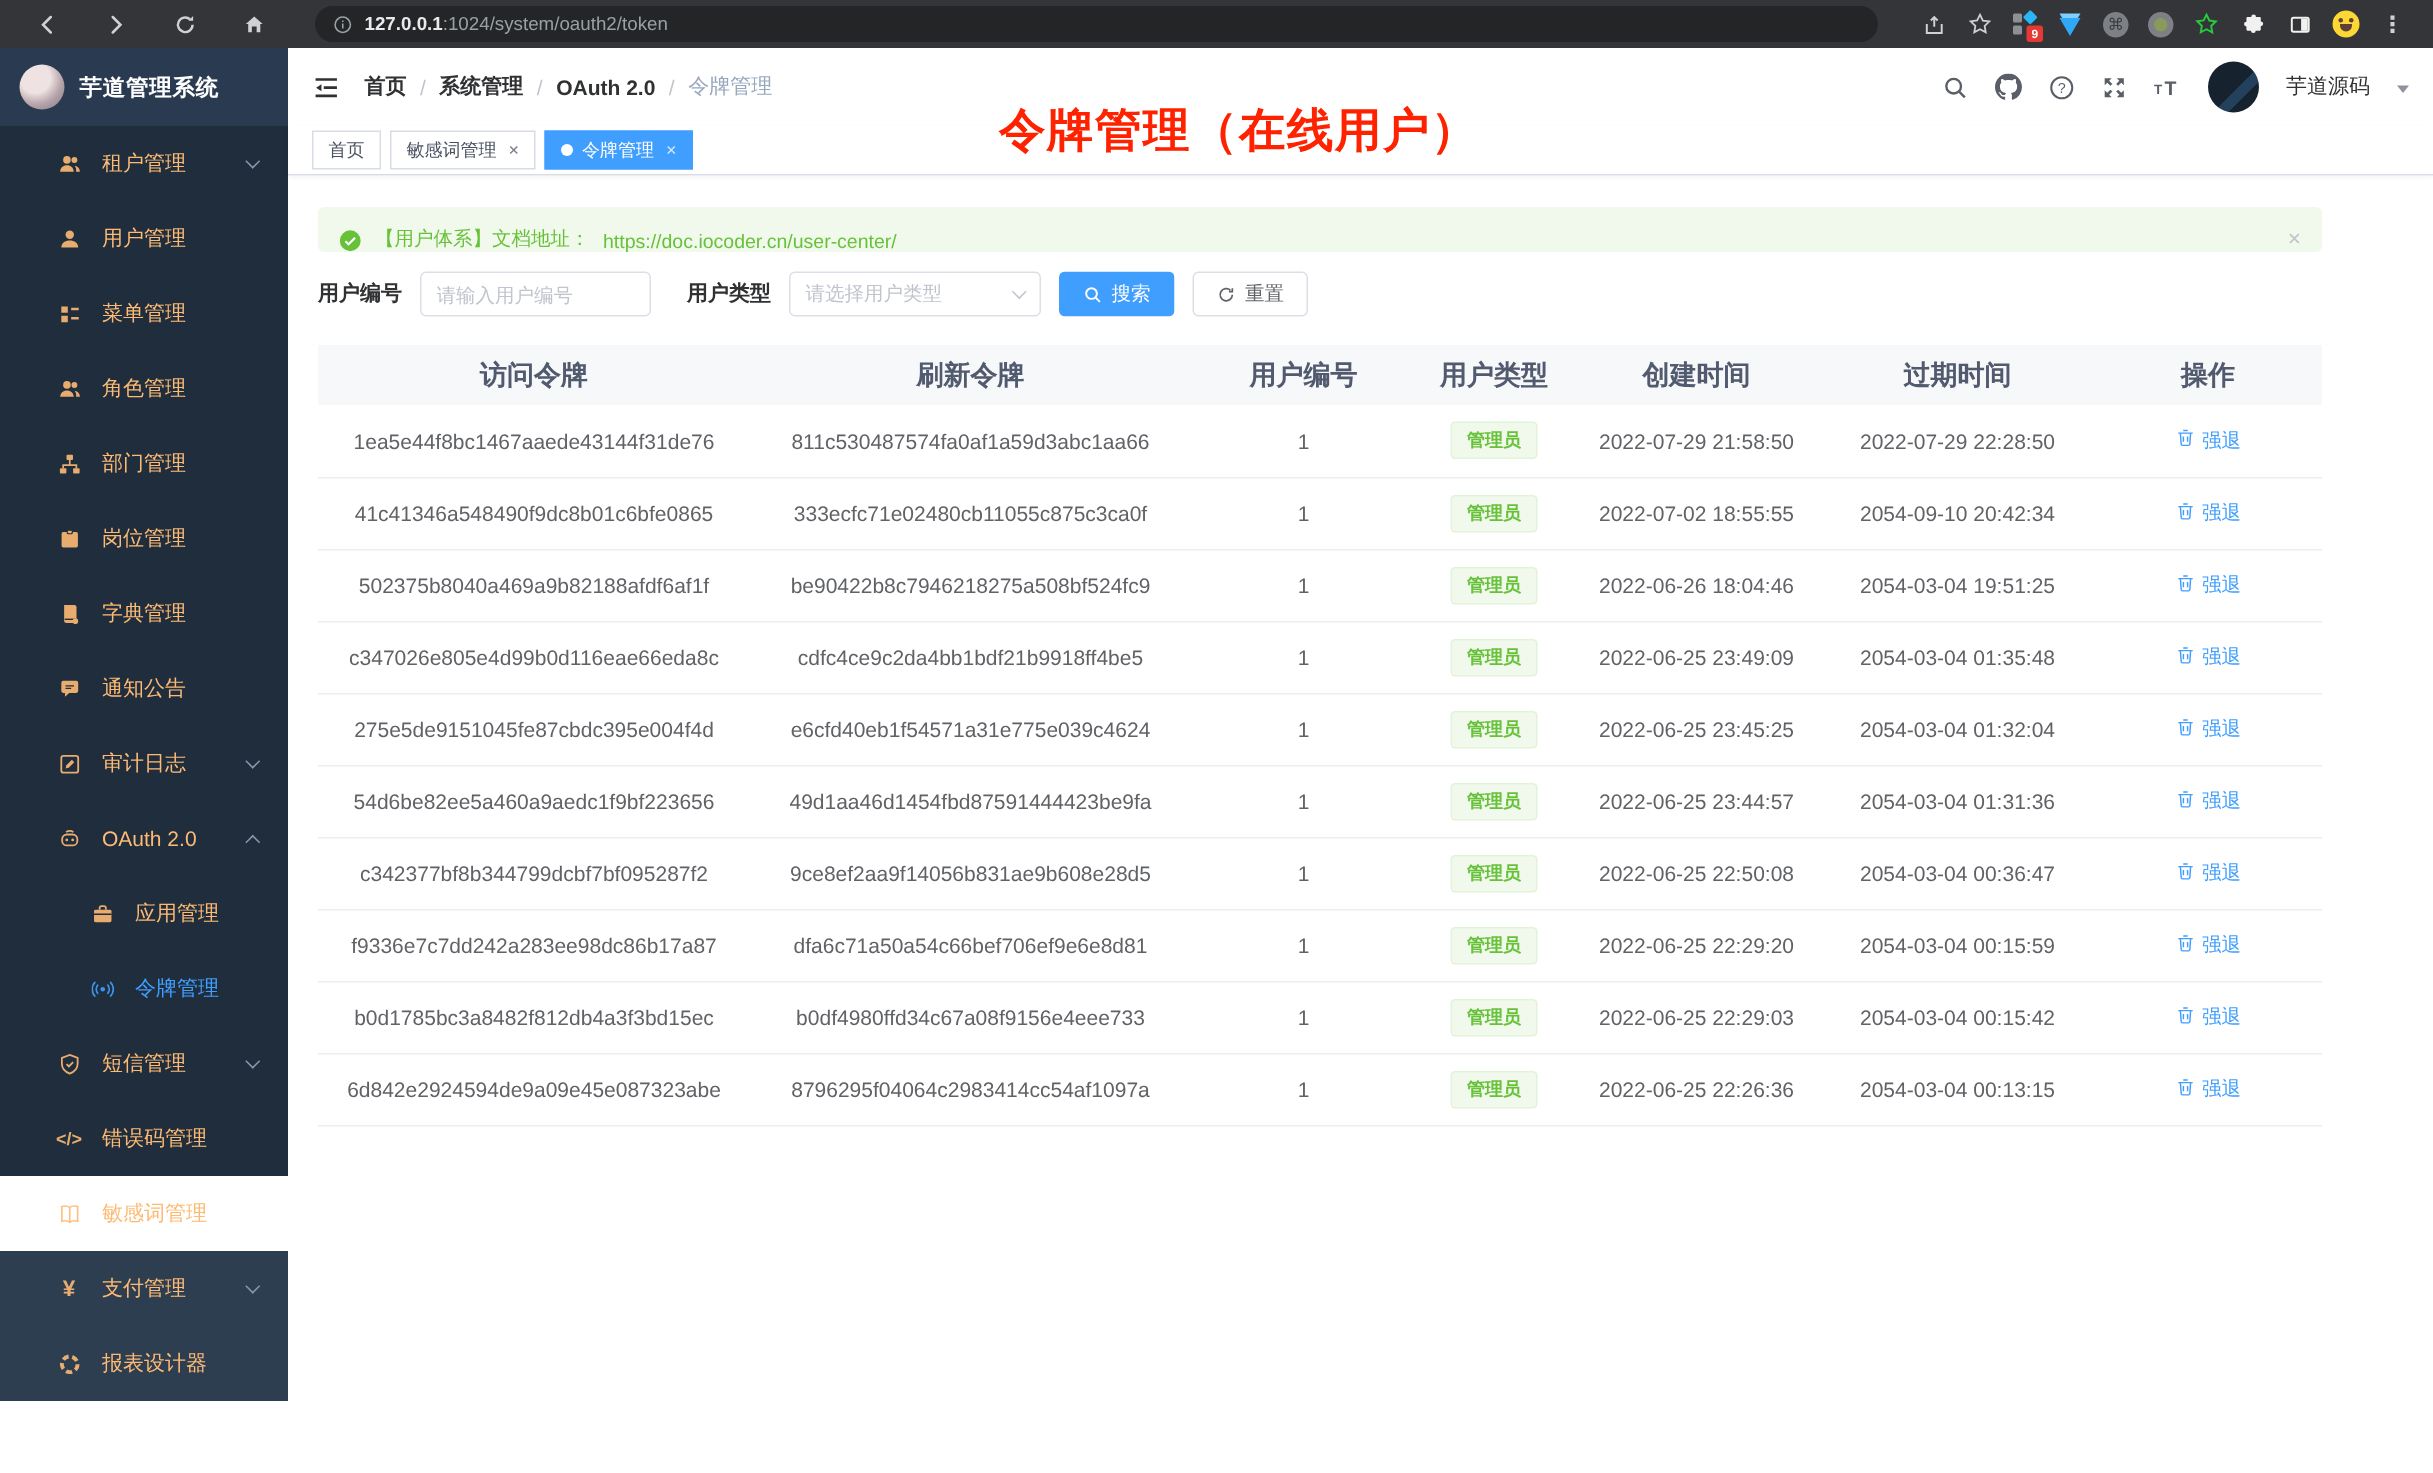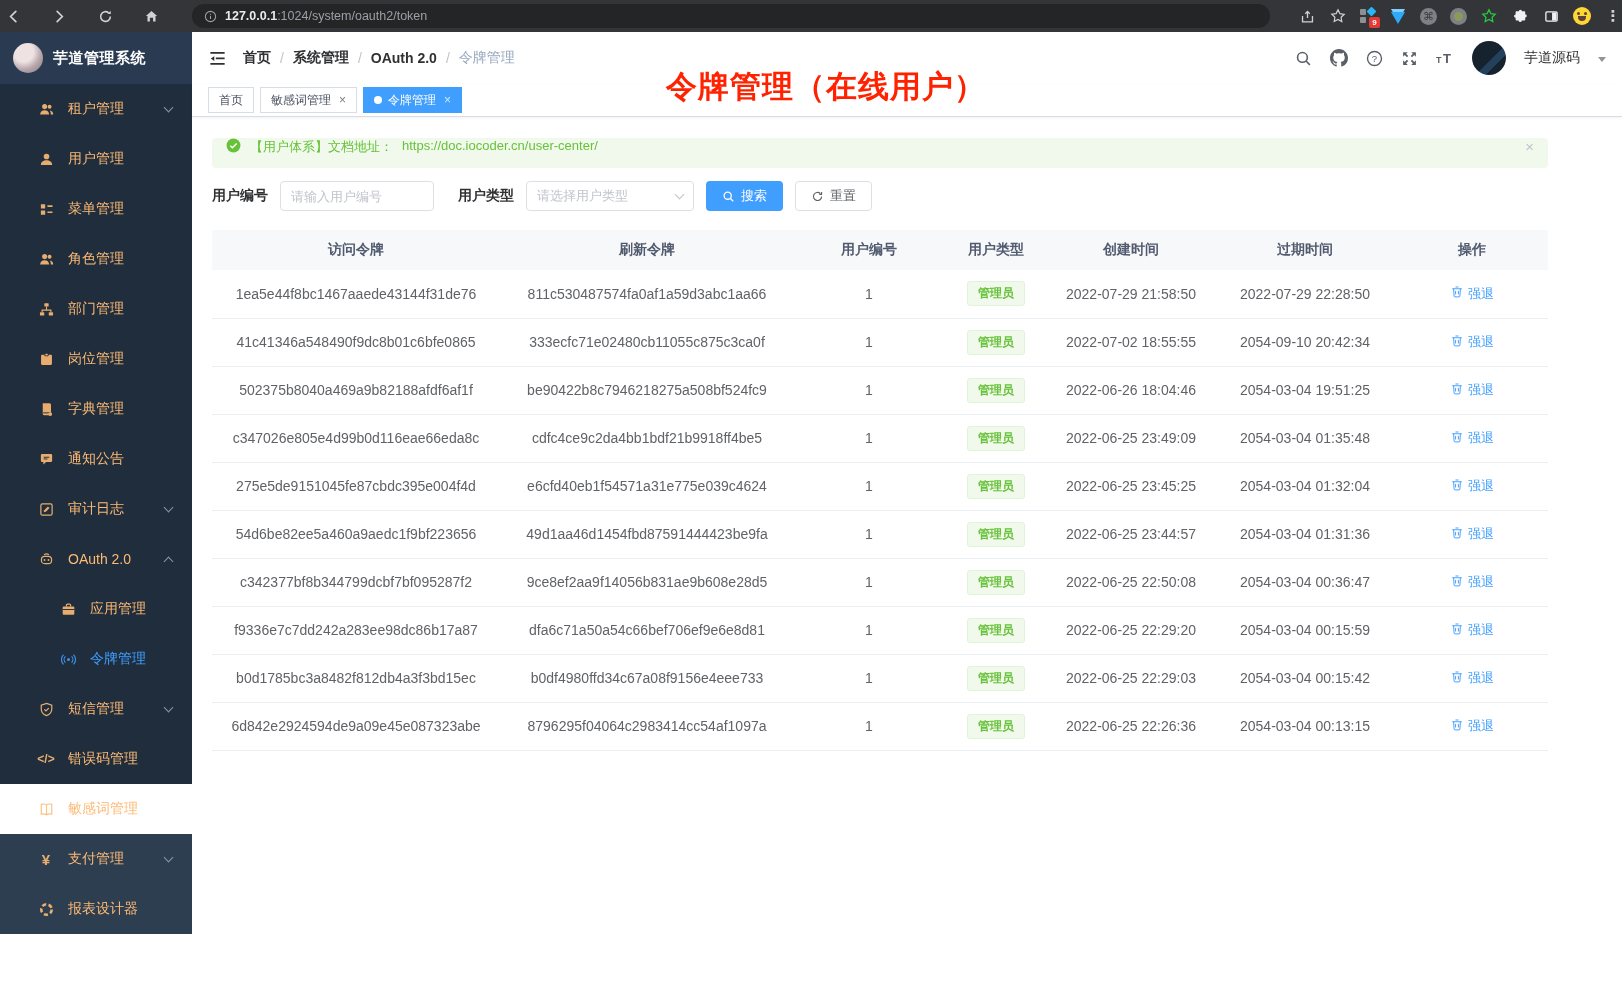--- a/index.html
+++ b/index.html
@@ -1,20 +1,20 @@
 <!DOCTYPE html>
 <html><head>
 <meta charset="utf-8">
 <style>
   * { margin:0; padding:0; box-sizing:border-box; }
   html,body { width:1622px; height:982px; overflow:hidden; background:#fff;
     font-family:"Liberation Sans","DejaVu Sans",sans-serif; }
 
   
-  .browser-bar { height:32px; background:#333538; display:flex; align-items:center; padding:0 0; gap:20px; }
+  .browser-bar { height:32px; background:#333538; display:flex; align-items:center; padding:0 18px; gap:20px; }
   .bnav { width:26px; height:26px; display:flex; align-items:center; justify-content:center; color:#cfd1d4; }
   .bnav svg { display:block; }
   .url-pill { flex:1; height:24px; margin:0 8px; background:#232527; border-radius:12px; display:flex; align-items:center; padding:0 12px; gap:8px; color:#9aa0a6; font-size:12.5px; }
   .url-host { color:#e8eaed; font-weight:700; }
   .url-path { color:#9aa0a6; }
   .chrome-right { display:flex; align-items:center; gap:13px; }
   .ci { position:relative; width:18px; height:18px; display:flex; align-items:center; justify-content:center; color:#cfd1d4; font-size:14px; }
   .ext-grid { width:16px; height:16px; }
   .ext-grid .sq { position:absolute; width:6px; height:6px; background:#8d9095; border-radius:1px; }
   .ext-grid .sq.a { left:0; top:1px; }
@@ -66,37 +66,37 @@
   .tabbar { height:33px; display:flex; align-items:center; padding-left:16px; gap:6px; border-bottom:1px solid #d8dce5; box-shadow:0 1px 3px rgba(0,0,0,.06); flex:none; }
   .tab { height:26px; display:inline-flex; align-items:center; gap:6px; padding:0 10px; border:1px solid #d8dce5; background:#fff; color:#495060; font-size:12px; cursor:pointer; }
   .tab .dot { display:none; width:8px; height:8px; border-radius:50%; background:#fff; }
   .tab.active { background:#409eff; border-color:#409eff; color:#fff; }
   .tab.active .dot { display:inline-block; }
   .tab .tclose { font-size:12px; opacity:.75; margin-left:2px; }
 
   .content { flex:1; overflow:hidden; }
   .page { width:1336px; margin-left:20px; }
 
-  .alert { margin-top:21px; height:30px; background:#f0f9eb; border-radius:4px; display:flex; align-items:flex-start; padding:0 14px; gap:9px; color:#67c23a; font-size:13px; }
+  .alert { margin-top:21px; height:30px; background:#f0f9eb; border-radius:4px; display:flex; align-items:flex-end; padding:0 14px; gap:9px; color:#67c23a; font-size:13px; }
   .alert a { color:#67c23a; text-decoration:none; }
   .alert-close { margin-left:auto; color:#c0c4cc; font-size:15px; cursor:pointer; }
 
   .filter-row { margin-top:13px; display:flex; align-items:center; font-size:14px; color:#303133; }
   .f-label { font-weight:700; margin-right:12px; }
   .f-input { width:154px; height:30px; border:1px solid #dcdfe6; border-radius:4px; padding:0 10px; font-size:13px; color:#606266; font-family:inherit; }
   .f-input::placeholder { color:#c0c4cc; }
   .f-select { width:168px; height:30px; border:1px solid #dcdfe6; border-radius:4px; display:flex; align-items:center; padding:0 10px; color:#c0c4cc; font-size:13px; position:relative; cursor:pointer; }
   .f-select .chev { position:absolute; right:10px; width:7px; height:7px; border-right:1.3px solid #c0c4cc; border-bottom:1.3px solid #c0c4cc; transform:rotate(45deg); margin-top:-3px; }
   .ml24 { margin-left:24px; }
   .btn { height:30px; border-radius:4px; display:inline-flex; align-items:center; gap:6px; padding:0 15px; font-size:13px; cursor:pointer; border:1px solid transparent; font-family:inherit; }
   .btn-primary { background:#409eff; color:#fff; margin-left:12px; }
   .btn-plain { background:#fff; border-color:#dcdfe6; color:#606266; margin-left:12px; }
 
   table.grid { margin-top:19px; width:100%; border-collapse:collapse; text-align:center; font-size:14px; color:#606266; }
-  table.grid thead th { height:40px; background:#f7f8fa; color:#515a6e; font-weight:600; font-size:14px; }
+  table.grid thead th { height:40px; background:#f7f8fa; color:#515a6e; font-weight:600; font-size:18px; }
   table.grid tbody td { height:48px; border-bottom:1px solid #ebeef5; }
   .tag-success { display:inline-block; padding:3px 10px; font-size:12px; color:#67c23a; background:#f0f9eb; border:1px solid #e1f3d8; border-radius:3px;font-weight:bold; }
   .kick { color:#409eff; display:inline-flex; align-items:center; gap:4px; font-size:13px; cursor:pointer; }
 
   .pagination { margin-top:46px; display:flex; align-items:center; justify-content:flex-end; font-size:13px; color:#606266; }
   .pg-total { margin-right:10px; }
   .pg-sizer { width:92px; height:28px; border:1px solid #dcdfe6; border-radius:3px; display:flex; align-items:center; justify-content:center; gap:10px; position:relative; cursor:pointer; margin-right:12px; }
   .pg-sizer .chev { width:6px; height:6px; border-right:1.2px solid #c0c4cc; border-bottom:1.2px solid #c0c4cc; transform:rotate(45deg); margin-top:-3px; }
   .pg-btn { min-width:30px; height:28px; padding:0 4px; background:#f4f4f5; border-radius:2px; display:flex; align-items:center; justify-content:center; color:#606266; font-weight:600; margin:0 3px; cursor:pointer; }
   .pg-btn.disabled { color:#c0c4cc; }

